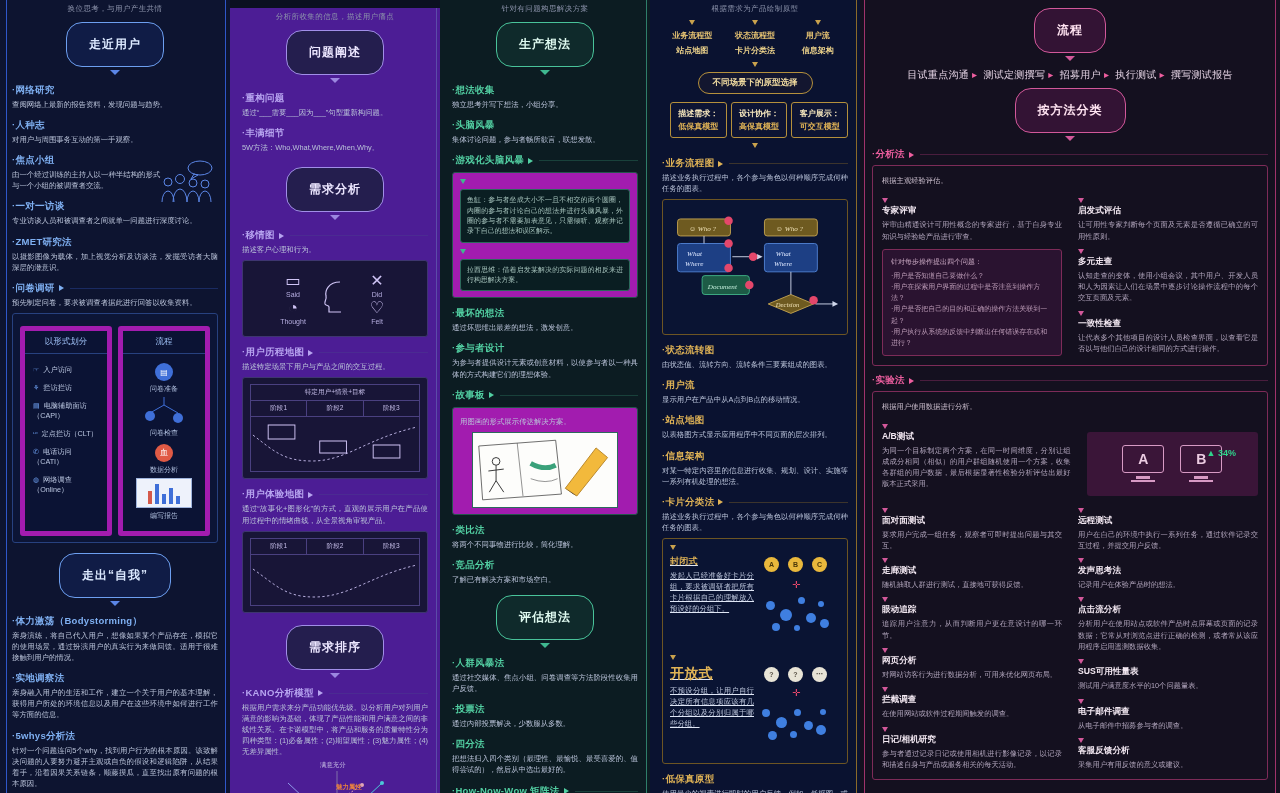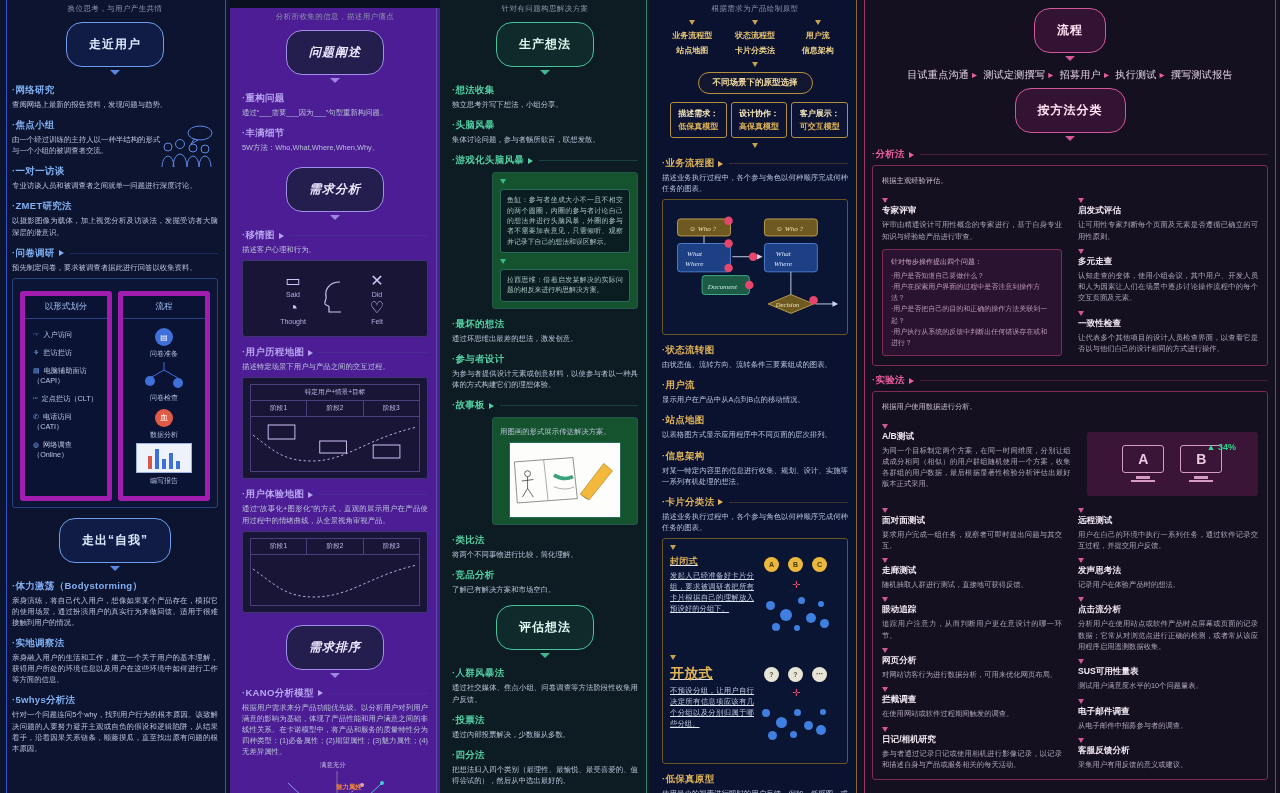--- a/index.html
+++ b/index.html
@@ -49,21 +49,21 @@
   .lst li .ic{ color:#6d9ff0; margin-right:4px; font-size:7px;}
   .flowmini{ text-align:center; padding:4px 0 6px;}
   .flowmini .nodeic{ width:18px;height:18px;border-radius:50%;background:#3f6fd8;display:inline-flex;align-items:center;justify-content:center;color:#fff;font-size:8px;margin:2px auto;}
   .flowmini .lbl{ font-size:7px;color:#aebddc;margin:1px 0 3px;}
   .flowmini .bars{ width:56px;height:30px;background:#eef2fb;border:1px solid #9fb4dd;margin:3px auto;display:flex;align-items:flex-end;justify-content:center;gap:3px;padding:3px;}
   .flowmini .bars i{ display:block;width:4px;background:#3f6fd8;}
 
   
   .c2{ width:210px; background:#4c1d95;margin-top:8px; }
   .c2::after{content:"";position:absolute;right:3px;top:0;bottom:0;width:1px;background:#5c4ca8;}
-  .c2 .pill{ border:1.4px solid #a18ee8; color:#ece6ff; background:#241e4e;font-style:italic; }
+  .c2 .pill{ border:1.4px solid #a18ee8; color:#ece6ff; background:#241e4e; }
   .c2 .caret{ border-top:5px solid #9b87e0; }
   .c2 .h{ color:#b7a4f0; }
   .c2 .rule{ background:#4b3f8e; }
   .c2 .tri{ border-left:5px solid #b7a4f0; }
   .c2 .box{ border-color:#3e3570; background:#181537; }
   .empathy{ display:grid; grid-template-columns:1fr 1fr; gap:2px; place-items:center; padding:6px 2px 2px; position:relative;}
   .empathy .q{ text-align:center; }
   .empathy .q .g{ color:#cfc4f5; font-size:16px; line-height:1; }
   .empathy .q .t{ font-size:7px; color:#b6aee0; margin-top:2px; }
   .journey{ width:100%; border-collapse:collapse; }
@@ -73,21 +73,21 @@
   .kano span{ position:absolute; font-size:6.4px; white-space:nowrap;}
 
   
   .c3{ width:210px; background:#0c1c22; }
   .c3::after{content:"";position:absolute;right:3px;top:0;bottom:0;width:1px;background:#2f7f6a;}
   .c3 .pill{ border:1.4px solid #49c39a; color:#dffaf0; background:#0f2a2b; }
   .c3 .caret{ border-top:5px solid #3fb890; }
   .c3 .h{ color:#52cfa2; }
   .c3 .rule{ background:#2a6e5c; }
   .c3 .tri{ border-left:5px solid #52cfa2; }
-  .c3 .box{ border-color:#24564c; background:#14532d;margin-left:40px; }
+  .c3 .box{ border-color:#24564c; background:#a21caf; }
   .sub{ border:1px solid #2c6a5b; border-radius:3px; padding:5px 6px; margin-top:5px; background:#0a1e22;}
   .sub .st{ font-size:6.9px; line-height:1.5; color:#a9c6bf; text-align:justify;}
   .storyimg{ height:76px; background:#fdfdfb; border:1px solid #2c6a5b; margin:5px auto 0; width:86%; position:relative; overflow:hidden;}
 
   
   .c4{ width:210px; background:#0a1230; }
   .c4::after{content:"";position:absolute;right:3px;top:0;bottom:0;width:1px;background:#8a6a2a;}
   .c4 .h{ color:#e0b356; }
   .c4 .rule{ background:#7a5f27; }
   .c4 .tri{ border-left:5px solid #e0b356; }
@@ -126,38 +126,42 @@
   .it{ font-size:8.6px; font-weight:bold; color:#f3e8f2; }
   .ip{ font-size:7.3px; line-height:1.55; color:#b0a4bb; margin-top:2px; text-align:justify;}
   .qbox{ border:1px solid #7d2b58; border-radius:3px; background:#2a1330; padding:7px 8px; margin-top:7px;}
   .qbox .qt{ font-size:7px; color:#c9a8c2; margin-bottom:3px;}
   .qbox .qi{ font-size:7px; color:#bb9ab6; line-height:1.6;}
   .abtest{ background:#3a1538; border-radius:3px; height:64px; display:flex; align-items:center; justify-content:center; gap:16px; position:relative;}
   .mon{ width:42px; }
   .mon .scr{ border:1.6px solid #d79ac4; border-radius:3px; height:28px; display:flex;align-items:center;justify-content:center;color:#eccbe2;font-size:14px;font-weight:bold;}
   .mon .stand{ width:14px;height:3px;background:#d79ac4;margin:3px auto 0;}
   .mon .base{ width:24px;height:2px;background:#d79ac4;margin:1px auto 0;}
-  .uplift{ position:absolute; right:22px; top:10px; color:#2fd48b; font-size:9px; font-weight:bold;}
+  .uplift{ position:absolute; right:22px; top:16px; color:#2fd48b; font-size:9px; font-weight:bold;}
 </style>
 </head>
 <body>
 
 <div class="poster">
 
   <div class="col c1">
     <div class="inner">
       <div class="caption">换位思考，与用户产生共情</div>
       <div class="pillwrap">
         <span class="pill">走近用户</span>
         <span class="caret"></span>
       </div>
 
       <div class="sec">
         <div class="h">·网络研究</div>
         <div class="p">查阅网络上最新的报告资料，发现问题与趋势。</div>
+      </div>
+      <div class="sec">
+        <div class="h">·人种志</div>
+        <div class="p">对用户与周围事务互动的第一手观察。</div>
       </div>
       <div class="sec" style="position:relative">
         <div class="h">·焦点小组</div>
         <div class="p" style="width:72%">由一个经过训练的主持人以一种半结构的形式与一个小组的被调查者交流。</div>
         <svg width="58" height="46" style="position:absolute;right:2px;top:4px">
           <ellipse cx="42" cy="10" rx="12" ry="7" fill="none" stroke="#5b86e6"></ellipse>
           <path d="M36 16 L33 21 L40 17 Z" fill="none" stroke="#5b86e6"></path>
           <circle cx="10" cy="24" r="4" fill="none" stroke="#5b86e6"></circle>
           <path d="M4 44 a6 11 0 0 1 12 0" fill="none" stroke="#5b86e6"></path>
           <circle cx="22" cy="21" r="4.5" fill="none" stroke="#5b86e6"></circle>

